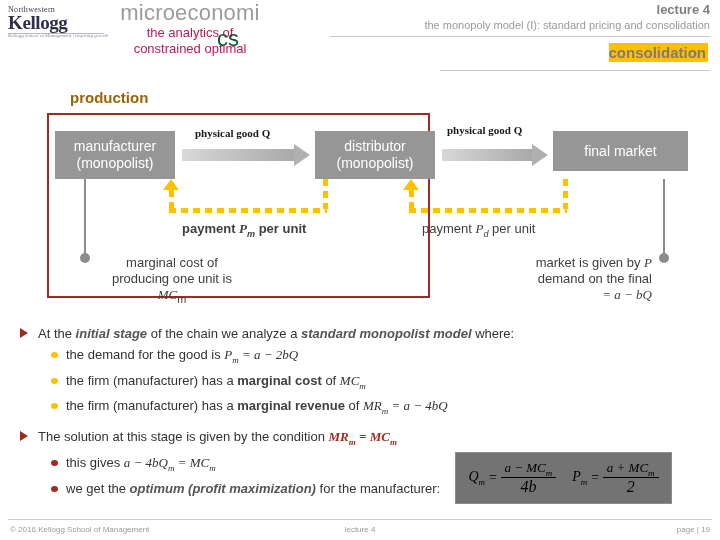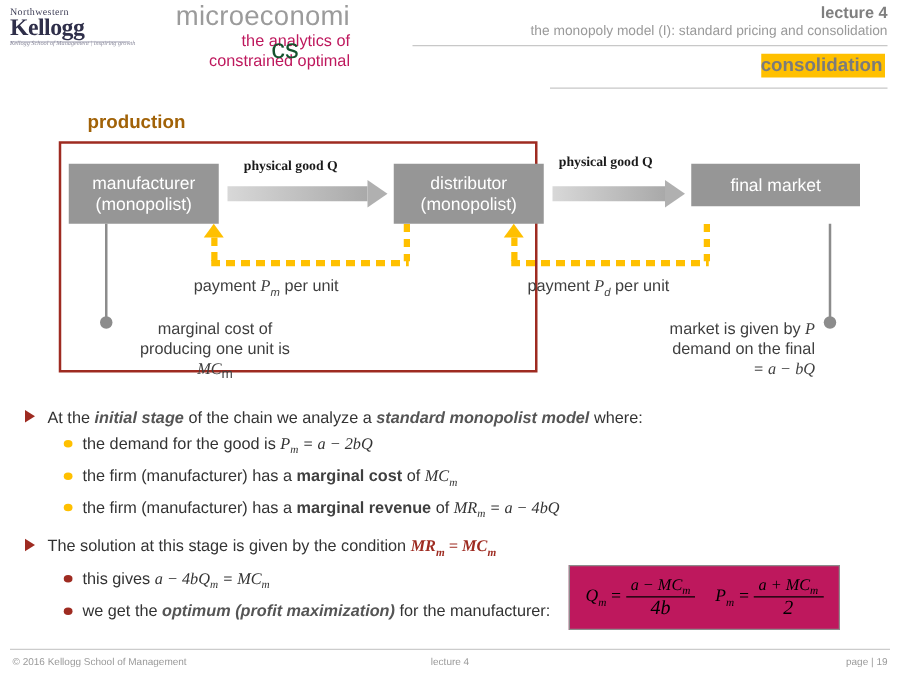--- a/index.html
+++ b/index.html
@@ -37,21 +37,21 @@
     font-family: "Liberation Serif", serif;
     font-size: 5px; color: #8a8a9c;
     font-style: italic; margin-top: -1px;
   }
   .logo .rule {
     width: 96px; height: 1px; background: #b9b9c6; margin-top: 1px;
   }
 
   .course-title {
     position: absolute; left: 100px; top: 2px;
-    width: 180px; text-align: right;
+    width: 180px; text-align: center;
     color: #a6a6a6;
   }
   .course-title .big {
     font-size: 22px; line-height: 22px; color: #9b9b9b;
     letter-spacing: .2px;
   }
   .course-title .sub {
     position: relative;
     font-size: 13px; line-height: 15px; color: #be185d;
     margin-top: 1px;
@@ -109,21 +109,21 @@
     background: #969696;
     color: #ffffff;
     font-size: 14px;
     line-height: 17px;
     display: flex; flex-direction: column;
     align-items: center; justify-content: center;
     text-align: center;
   }
   #node-manufacturer { left: 55px;  top: 131px; width: 120px; height: 48px; }
   #node-distributor  { left: 315px; top: 131px; width: 120px; height: 48px; }
-  #node-finalmarket  { left: 553px; top: 131px; width: 135px; height: 34px; justify-content: center; }
+  #node-finalmarket  { left: 553px; top: 131px; width: 135px; height: 40px; justify-content: center; }
 
   
   .g-arrow { position: absolute; height: 22px; }
   .g-arrow .shaft {
     position: absolute; left: 0; top: 5px; height: 12px;
     background: linear-gradient(to right, #d8d8d8, #a9a9a9);
   }
   .g-arrow .head {
     position: absolute; top: 0; width: 0; height: 0;
     border-top: 11px solid transparent;
@@ -165,21 +165,21 @@
     border-bottom: 11px solid #ffc000;
   }
 
   #pay1 { left: 155px; top: 179px; width: 180px; height: 40px; }
   #pay2 { left: 395px; top: 179px; width: 180px; height: 40px; }
 
   .pay-label {
     position: absolute;
     font-size: 13px; color: #3f3f3f; white-space: nowrap;
   }
-  #pay-label-1 { left: 155px; top: 221px; }
+  #pay-label-1 { left: 182px; top: 221px; font-weight: bold; }
   #pay-label-2 { left: 422px; top: 221px; }
   .pay-label i { font-style: italic; font-family: "Liberation Serif", serif; }
   .pay-label sub { font-size: 9px; font-style: italic; }
 
   
   .callout-line {
     position: absolute; width: 2px; background: #8c8c8c;
   }
   .callout-dot {
     position: absolute; width: 10px; height: 10px;
@@ -232,21 +232,21 @@
   .em-red-math {
     font-family: "Liberation Serif", serif; font-style: italic;
     font-weight: bold; color: #9e2b21;
   }
   .em-red-math sub { font-size: 9px; }
 
   
   .formula-box {
     position: absolute; left: 455px; top: 452px;
     width: 215px; height: 50px;
-    border: 1px solid #8c8c8c; background: #be185d;
+    border: 1px solid #8c8c8c; background: #737373;
     display: flex; align-items: center; justify-content: center;
     gap: 16px;
     font-family: "Liberation Serif", serif;
   }
   .frac {
     display: inline-flex; align-items: center; gap: 3px;
     font-size: 14px; font-style: italic;
   }
   .frac .lhs sub { font-size: 9px; }
   .frac .stack { display: inline-flex; flex-direction: column; align-items: center; }

